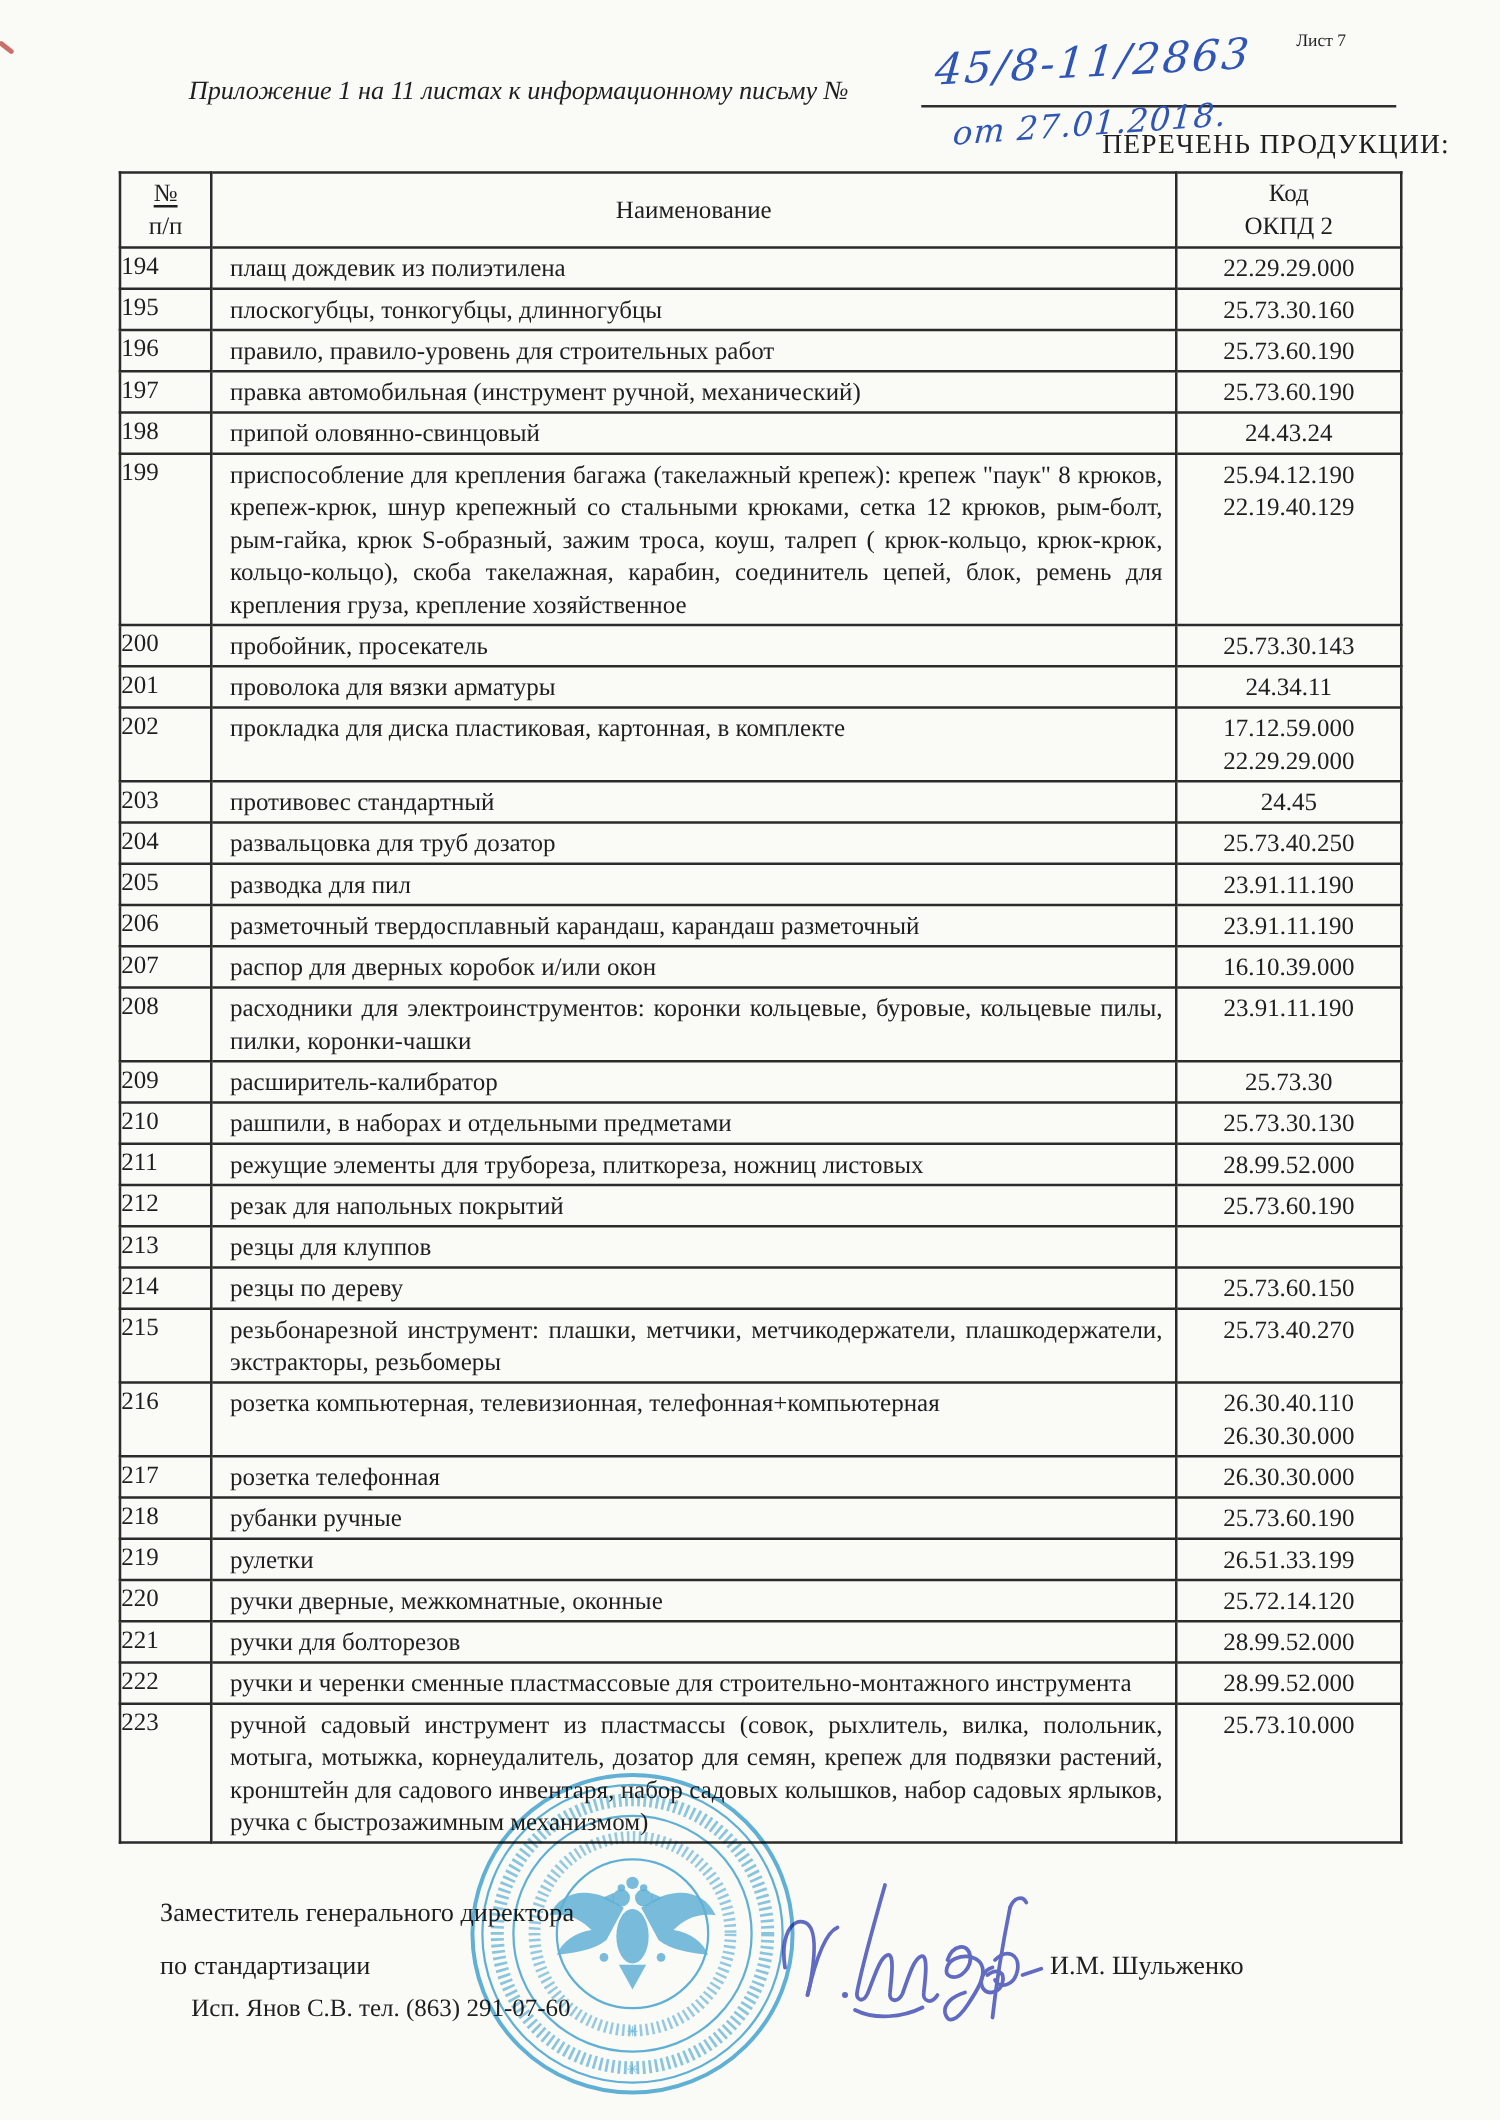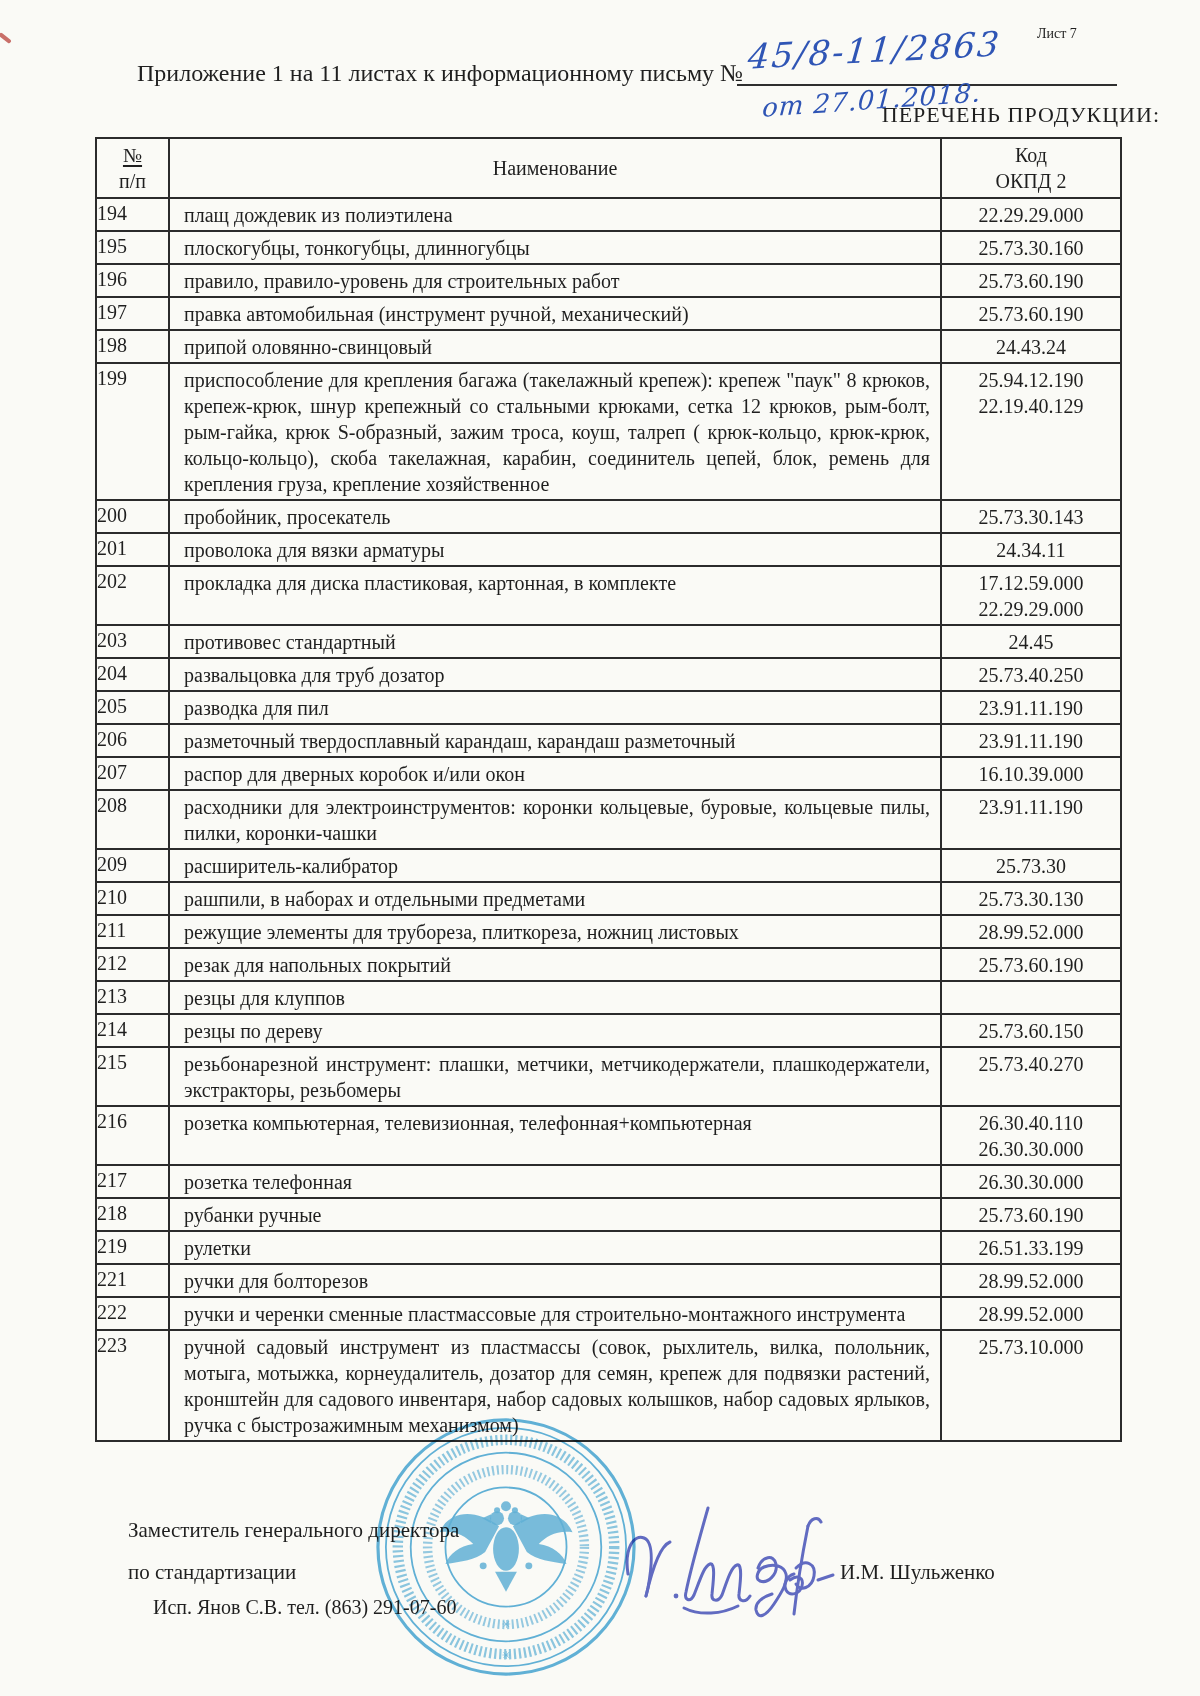--- a/index.html
+++ b/index.html
@@ -8,21 +8,21 @@
     --handwriting-blue:#2f55b5; --stamp-blue:#3fa3d6; --signature-blue:#5560c4;
   }
   html,body{margin:0;padding:0;background:#e8e8e6;}
   .page{
     position:relative; width:1200px; height:1696px; margin:0 auto;
     background:var(--paper); color:var(--ink);
     font-family:"Liberation Serif", serif; overflow:hidden;
   }
   
   .sheet-label{position:absolute; left:1037px; top:26px; font-size:14px; white-space:nowrap;}
-  .appendix-line{position:absolute; left:137px; top:60px; font-size:24px; white-space:nowrap;}
+  .appendix-line{position:absolute; left:151px; top:60px; font-size:21px; white-space:nowrap;font-style:italic;}
   .hw{color:var(--handwriting-blue); font-style:italic; font-family:"DejaVu Serif", serif;}
   .hw-number{position:absolute; left:748px; top:30px; font-size:34px; letter-spacing:2px;
     transform:rotate(-3deg) skewX(-8deg); white-space:nowrap;}
   .number-underline{position:absolute; left:737px; top:84px; width:380px; height:0;
     border-top:2px solid #2e2e2e;}
   .hw-date{position:absolute; left:762px; top:85px; font-size:26px; letter-spacing:1px;
     transform:rotate(-4deg) skewX(-8deg); white-space:nowrap;}
   .doc-title{position:absolute; left:0; top:102px; width:1160px; text-align:right;
     font-size:22px; letter-spacing:1px; white-space:nowrap;}
   
@@ -265,20 +265,27 @@
             </td>
           </tr>
           <tr>
             <td class="c-num">219</td>
             <td class="c-name">рулетки</td>
             <td class="c-code">
               <div>26.51.33.199</div>
             </td>
           </tr>
           <tr>
+            <td class="c-num">220</td>
+            <td class="c-name">ручки дверные, межкомнатные, оконные</td>
+            <td class="c-code">
+              <div>25.72.14.120</div>
+            </td>
+          </tr>
+          <tr>
             <td class="c-num">221</td>
             <td class="c-name">ручки для болторезов</td>
             <td class="c-code">
               <div>28.99.52.000</div>
             </td>
           </tr>
           <tr>
             <td class="c-num">222</td>
             <td class="c-name">ручки и черенки сменные пластмассовые для строительно-монтажного инструмента</td>
             <td class="c-code">

